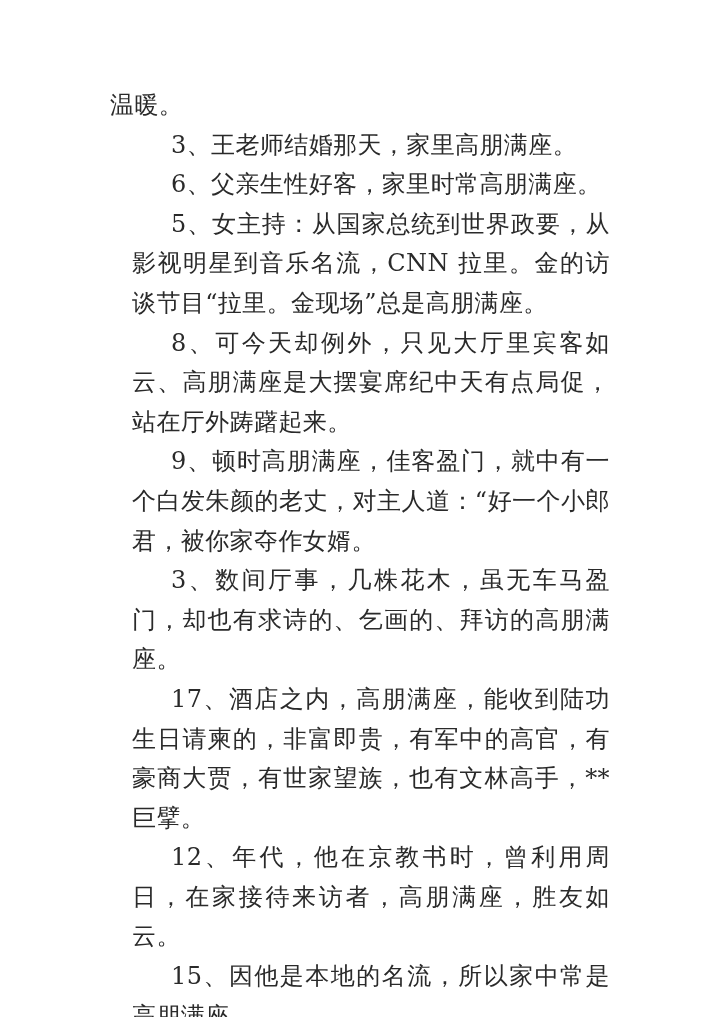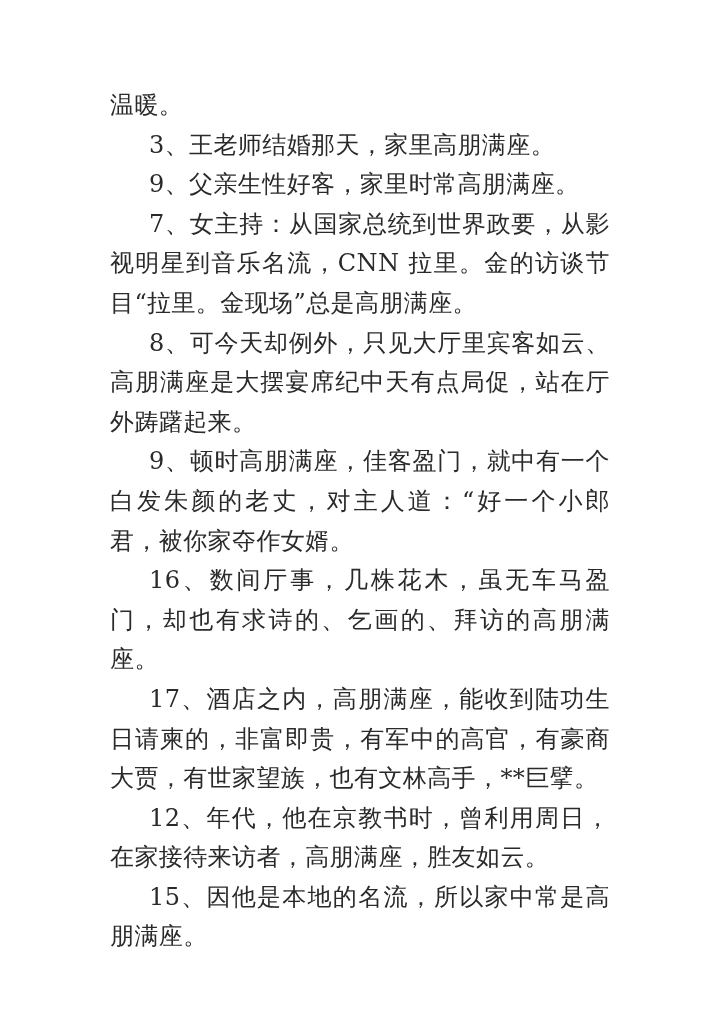--- a/index.html
+++ b/index.html
@@ -25,29 +25,30 @@
       letter-spacing: 0.4px;
     }
     .para {
       margin: 0;
       padding: 0;
       text-align: justify;
       text-justify: inter-character;
     }
     .para.indent {
       text-indent: 39px;
+      margin-left: 22px;
     }
   </style>
 </head>
 <body>
 
 <div class="page">
   <p class="para">温暖。</p>
   <p class="para indent">3、王老师结婚那天，家里高朋满座。</p>
-  <p class="para indent">9、父亲生性好客，家里时常高朋满座。</p>
-  <p class="para indent">7、女主持：从国家总统到世界政要，从影视明星到音乐名流，CNN 拉里。金的访谈节目“拉里。金现场”总是高朋满座。</p>
+  <p class="para indent">6、父亲生性好客，家里时常高朋满座。</p>
+  <p class="para indent">5、女主持：从国家总统到世界政要，从影视明星到音乐名流，CNN 拉里。金的访谈节目“拉里。金现场”总是高朋满座。</p>
   <p class="para indent">8、可今天却例外，只见大厅里宾客如云、高朋满座是大摆宴席纪中天有点局促，站在厅外踌躇起来。</p>
   <p class="para indent">9、顿时高朋满座，佳客盈门，就中有一个白发朱颜的老丈，对主人道：“好一个小郎君，被你家夺作女婿。</p>
-  <p class="para indent">16、数间厅事，几株花木，虽无车马盈门，却也有求诗的、乞画的、拜访的高朋满座。</p>
+  <p class="para indent">3、数间厅事，几株花木，虽无车马盈门，却也有求诗的、乞画的、拜访的高朋满座。</p>
   <p class="para indent">17、酒店之内，高朋满座，能收到陆功生日请柬的，非富即贵，有军中的高官，有豪商大贾，有世家望族，也有文林高手，**巨擘。</p>
   <p class="para indent">12、年代，他在京教书时，曾利用周日，在家接待来访者，高朋满座，胜友如云。</p>
   <p class="para indent">15、因他是本地的名流，所以家中常是高朋满座。</p>
 </div>
 
 </body></html>

